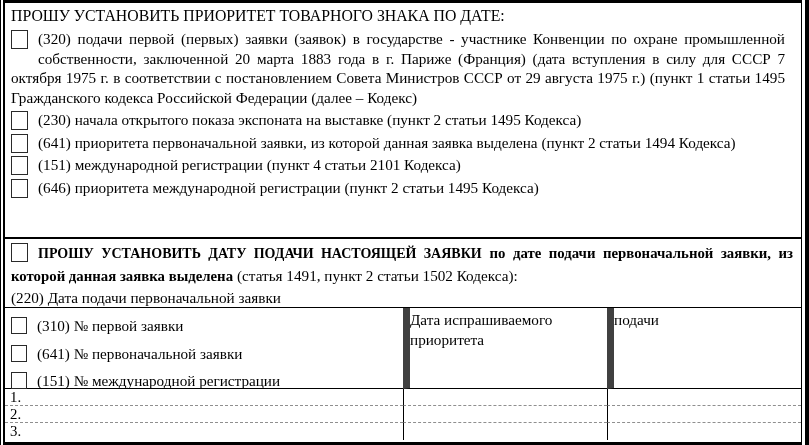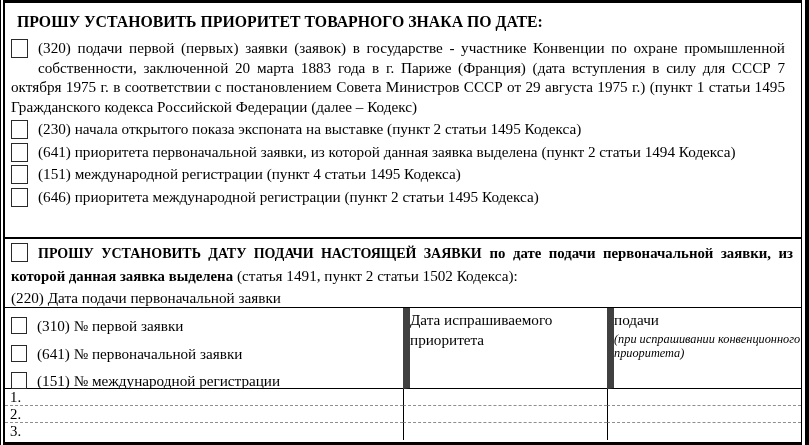--- a/index.html
+++ b/index.html
@@ -34,22 +34,22 @@
   .topt .cb { width: 16px; height: 17px; margin-top: 2px; }
 
   
   .section1 {
     height: 236px;
     border-bottom: 2px solid #000;
     padding: 2px 8px 0 6px;
     overflow: hidden;
   }
   .sec1-title {
-    margin: 6px;
-    font-weight: bold;
+    margin: 0;
+    font-weight: normal;
     font-size: 15.8px;
     line-height: 21px;
   }
   .opt {
     margin: 3px 8px 0 0;
     font-size: 15.2px;
     line-height: 19.5px;
     text-align: justify;
   }
 
@@ -120,21 +120,21 @@
 
     <p class="opt">
       <span class="cb"></span>
       <span>(641)</span>
       <span>приоритета первоначальной заявки, из которой данная заявка выделена (пункт 2 статьи 1494 Кодекса)</span>
     </p>
 
     <p class="opt">
       <span class="cb"></span>
       <span>(151)</span>
-      <span>международной регистрации (пункт 4 статьи 1495 Кодекса)</span>
+      <span>международной регистрации (пункт 4 статьи 2101 Кодекса)</span>
     </p>
 
 
     <p class="opt">
       <span class="cb"></span>
       <span>(646)</span>
       <span>приоритета международной регистрации (пункт 2 статьи 1495 Кодекса)</span>
     </p>
   </div>
 
@@ -167,21 +167,20 @@
         <span>№ международной регистрации</span>
       </p>
     </div>
 
     <div class="hc2 hrow-bottom">
       <span>Дата испрашиваемого приоритета</span>
     </div>
 
     <div class="hc3 hrow-bottom">
       <div>подачи</div>
-      <span class="note">(при испрашивании конвенционного приоритета)</span>
     </div>
 
     <div class="dc c1 dash">
       <span>1.</span>
     </div>
     <div class="dc c2 dash"></div>
     <div class="dc c3 dash"></div>
 
     <div class="dc c1 dash">
       <span>2.</span>

